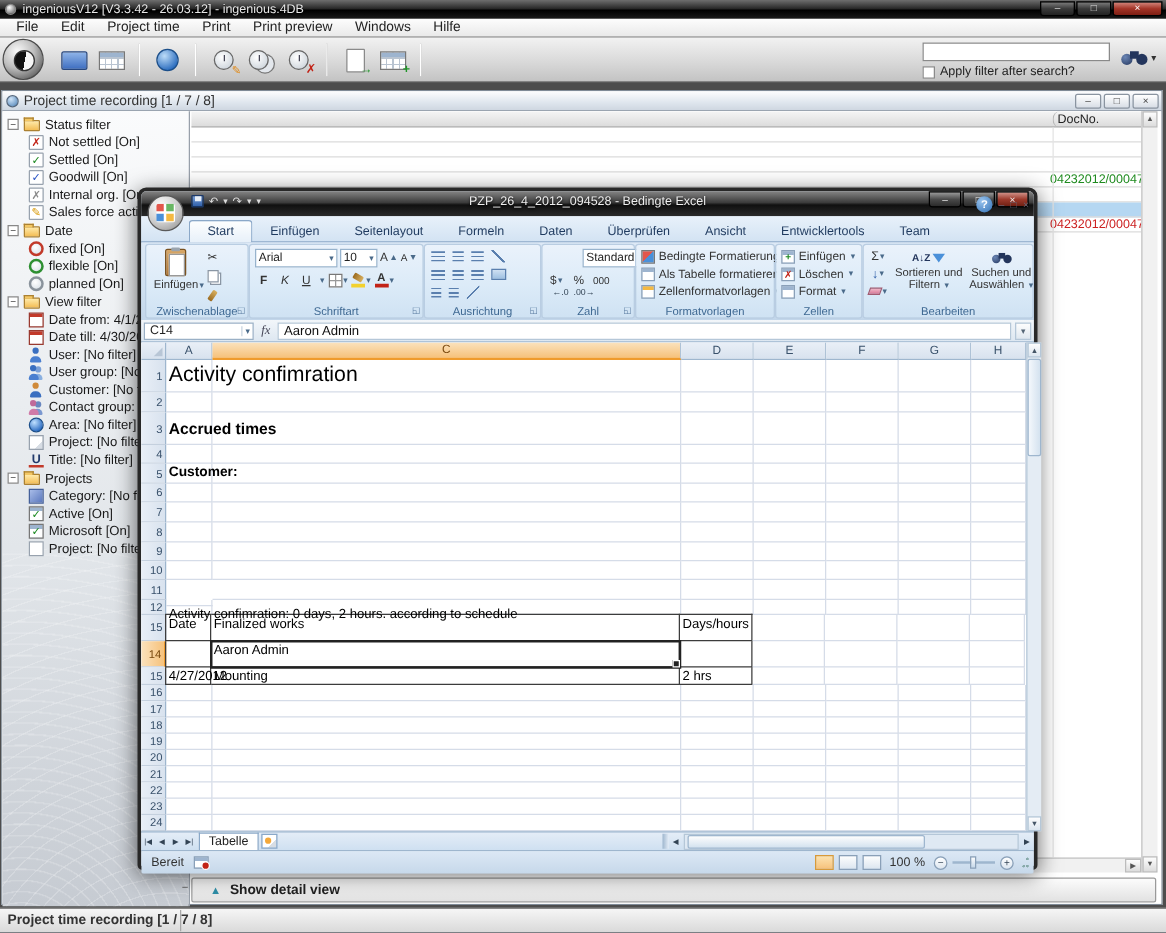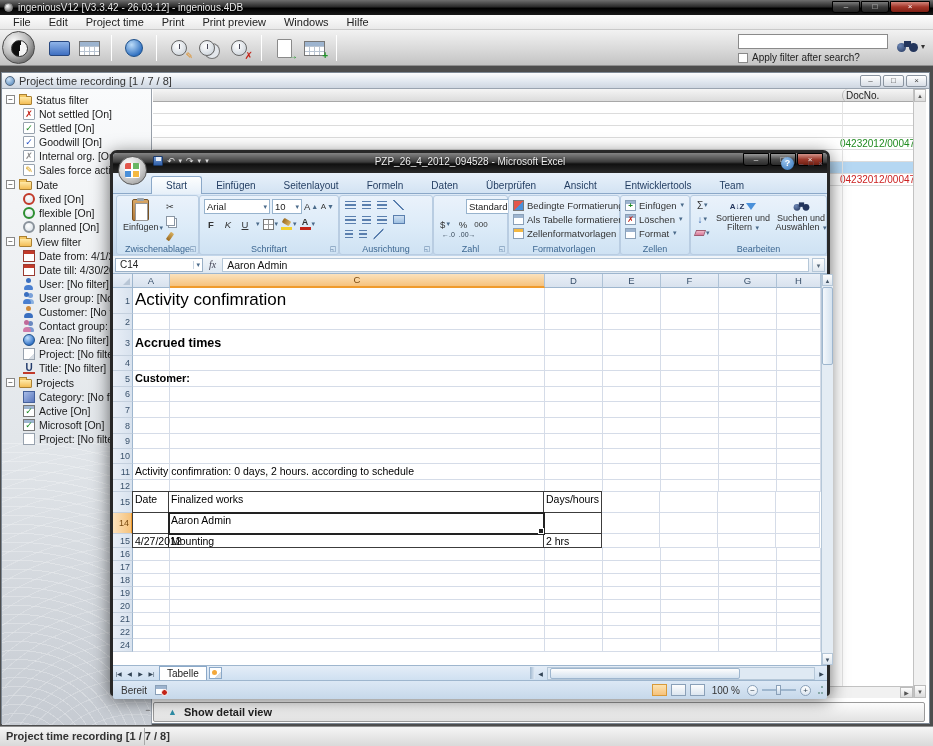--- a/index.html
+++ b/index.html
@@ -578,21 +578,21 @@
     <div class="excel">
       <div class="xl-titlebar">
         <div class="qat">
           <span class="qat-save"></span>
           <span class="g">↶</span>
             <span class="c">▾</span>
           <span class="g">↷</span>
             <span class="c">▾</span>
           <span class="c">▾</span>
         </div>
-        <div class="xl-title">PZP_26_4_2012_094528 - Microsoft Excel</div>
+        <div class="xl-title">PZP_26_4_2012_094528 - Bedingte Excel</div>
         <div class="xl-btns">
           <div class="xbtn">–</div>
           <div class="xbtn">□</div>
           <div class="xbtn close">×</div>
         </div>
       </div>
       <div class="xl-orb">
           <span class="quad"></span>
         </div>
       <div class="xl-tabs" id="xltabs">
@@ -922,21 +922,21 @@
             <div class="x-cell" style="width: 37px;"></div>
             <div class="x-cell" style="width: 375px;"></div>
             <div class="x-cell" style="width: 58px;"></div>
             <div class="x-cell" style="width: 58px;"></div>
             <div class="x-cell" style="width: 58px;"></div>
             <div class="x-cell" style="width: 58px;"></div>
             <div class="x-cell" style="width: 44px;"></div>
           </div>
           <div class="x-row" style="height: 16px;">
             <div class="x-rh">11</div>
-            <div class="x-cell" style="width: 37px;">
+            <div class="x-cell" style="width: 37px; margin-top: 20px;">
               <span class="ctext c-norm">Activity confimration: 0 days, 2 hours. according to schedule</span>
             </div>
             <div class="x-cell" style="width: 375px;"></div>
             <div class="x-cell" style="width: 58px;"></div>
             <div class="x-cell" style="width: 58px;"></div>
             <div class="x-cell" style="width: 58px;"></div>
             <div class="x-cell" style="width: 58px;"></div>
             <div class="x-cell" style="width: 44px;"></div>
           </div>
           <div class="x-row" style="height: 12px;">
@@ -1048,20 +1048,30 @@
             <div class="x-cell" style="width: 37px;"></div>
             <div class="x-cell" style="width: 375px;"></div>
             <div class="x-cell" style="width: 58px;"></div>
             <div class="x-cell" style="width: 58px;"></div>
             <div class="x-cell" style="width: 58px;"></div>
             <div class="x-cell" style="width: 58px;"></div>
             <div class="x-cell" style="width: 44px;"></div>
           </div>
           <div class="x-row" style="height: 13px;">
             <div class="x-rh">22</div>
+            <div class="x-cell" style="width: 37px;"></div>
+            <div class="x-cell" style="width: 375px;"></div>
+            <div class="x-cell" style="width: 58px;"></div>
+            <div class="x-cell" style="width: 58px;"></div>
+            <div class="x-cell" style="width: 58px;"></div>
+            <div class="x-cell" style="width: 58px;"></div>
+            <div class="x-cell" style="width: 44px;"></div>
+          </div>
+          <div class="x-row" style="height: 13px;">
+            <div class="x-rh">23</div>
             <div class="x-cell" style="width: 37px;"></div>
             <div class="x-cell" style="width: 375px;"></div>
             <div class="x-cell" style="width: 58px;"></div>
             <div class="x-cell" style="width: 58px;"></div>
             <div class="x-cell" style="width: 58px;"></div>
             <div class="x-cell" style="width: 58px;"></div>
             <div class="x-cell" style="width: 44px;"></div>
           </div>
           <div class="x-row" style="height: 13px;">
             <div class="x-rh">24</div>

